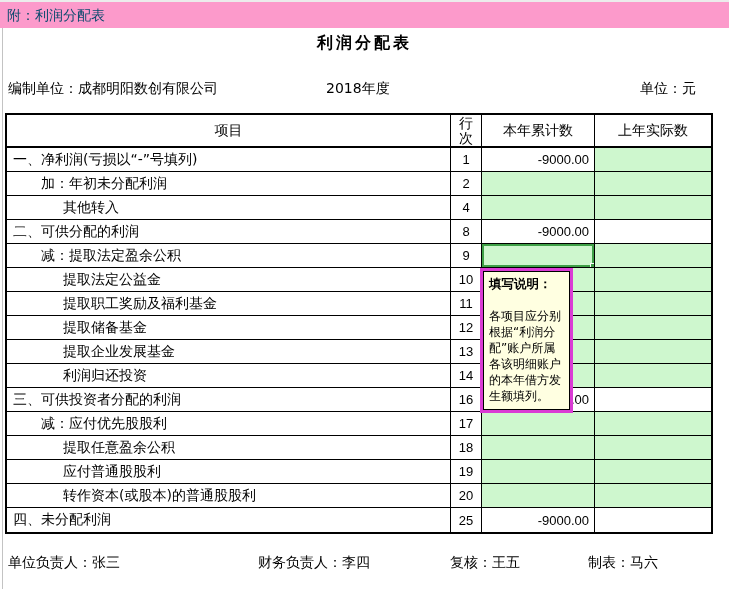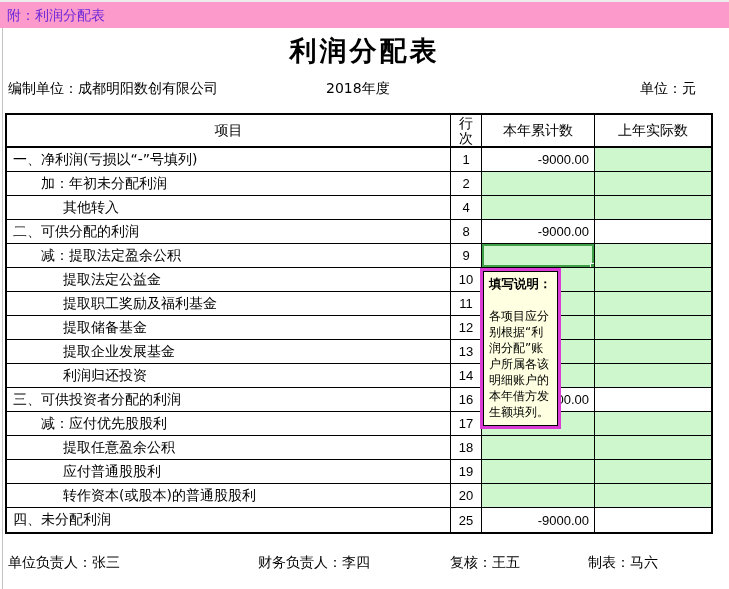--- a/index.html
+++ b/index.html
@@ -8,23 +8,23 @@
     --selgreen:#3FA047;
     --magenta:#DA3BD4;
     --commentbg:#FFFFE1;
   }
   *{margin:0;padding:0;box-sizing:border-box;}
   body{font-family:"DejaVu Sans","Liberation Sans",sans-serif;background:#fff;}
   .screen{position:relative;width:729px;height:589px;background:#fff;overflow:hidden;}
   .top-edge{position:absolute;top:0;left:0;right:0;height:2px;background:#ececec;}
   .left-edge{position:absolute;left:2px;top:28px;bottom:0;width:1px;background:#c3c3c3;}
   .banner{position:absolute;top:2px;left:0;width:729px;height:26px;background:var(--pink);
-    font-size:14px;line-height:26px;padding-left:7px;color:#6d28d9;}
+    font-size:14px;line-height:26px;padding-left:7px;color:#0c4a6e;}
   .title{position:absolute;top:33px;left:0;width:729px;text-align:center;
-    font-size:27px;font-weight:bold;letter-spacing:3px;}
+    font-size:16px;font-weight:bold;letter-spacing:3px;}
   .meta-prepared{position:absolute;left:8px;top:80px;font-size:14px;}
   .meta-period{position:absolute;left:326px;top:80px;font-size:14px;}
   .meta-unit{position:absolute;left:640px;top:80px;font-size:14px;}
 
   .sheet-table{position:absolute;left:5px;top:113px;width:708px;border:2px solid #000000;
     display:grid;grid-template-columns:443px 31px 113px 117px;
     grid-template-rows:33px repeat(16,24px);background:#fff;}
   .cell{border-bottom:1px solid #000;border-left:1px solid #000;
     display:flex;align-items:center;font-size:14px;overflow:hidden;}
   .cell.col-first{border-left:none;}
@@ -37,21 +37,21 @@
   .indent-1{padding-left:34px;}
   .indent-2{padding-left:56px;}
   .input-cell{background:var(--green);}
   .vstack{display:inline-block;width:1em;line-height:15px;text-align:center;font-size:14px;}
   .selected-cell{position:relative;}
   .selected-cell::before{content:"";position:absolute;inset:-1px;border:3px solid var(--selgreen);
     pointer-events:none;z-index:2;}
   .selected-cell::after{content:"";position:absolute;right:-4px;bottom:-4px;width:6px;height:6px;
     background:var(--selgreen);border:1px solid #fff;z-index:3;}
 
-  .comment{position:absolute;left:480px;top:268px;width:81px;border:3px solid var(--magenta);
+  .comment{position:absolute;left:480px;top:268px;width:93px;border:3px solid var(--magenta);
     background:var(--commentbg);z-index:5;}
   .comment-inner{border:1px solid #000;padding:3px 4px 5px 5px;font-size:12px;line-height:16px;}
   .comment-title{font-weight:bold;font-size:12.5px;line-height:17px;}
   .comment-body{word-break:break-all;margin-top:16px;}
 
   .footer-unit{position:absolute;left:8px;top:554px;font-size:14px;}
   .footer-finance{position:absolute;left:258px;top:554px;font-size:14px;}
   .footer-review{position:absolute;left:450px;top:554px;font-size:14px;}
   .footer-prepare{position:absolute;left:588px;top:554px;font-size:14px;}
 </style>

